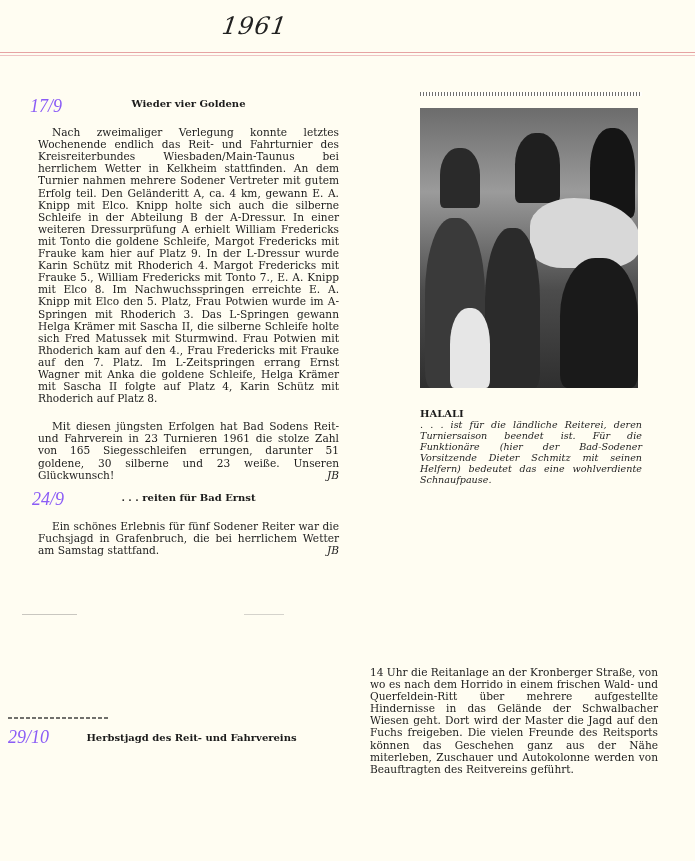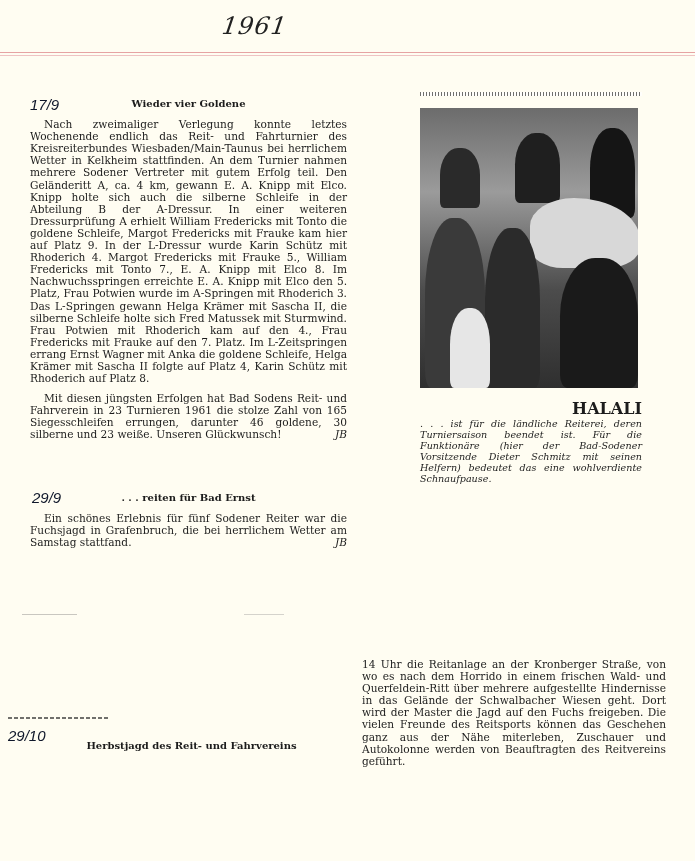--- a/index.html
+++ b/index.html
@@ -17,49 +17,49 @@
     transform: skewX(-8deg);
   }
   .redline {
     position: absolute; left: 0; width: 695px; height: 1px;
     background: #e6a3a3;
   }
   .redline.l1 { top: 52px; }
   .redline.l2 { top: 55px; background: #efc3c3; }
 
   .article { position: absolute; font-size: 10.6px; line-height: 12.1px; text-align: justify; }
-  .article p { margin: 8px; text-indent: 14px; }
+  .article p { margin: 16px; text-indent: 14px; }
   .article p + p { margin-top: 4px; }
   .headline {
     font-weight: bold; font-size: 10px; text-align: center;
     font-family: "DejaVu Serif", serif; margin-bottom: 1px;
   }
   .handdate {
-    position: absolute; font-family: Liberation Sans, sans-serif; font-style: italic;
-    font-size: 15px; color: #0f172a;
+    position: absolute; font-family: Liberation Serif, serif; font-style: italic;
+    font-size: 18px; color: #8b5cf6;
   }
   .sig { float: right; font-style: italic; }
 
   #a1 { left: 22px; top: 98px; width: 333px; }
   #a2 { left: 22px; top: 492px; width: 333px; }
   #a3 { left: 5px; top: 732px; width: 333px; }
   #a3b { left: 354px; top: 650px; width: 320px; }
 
   .photo-wrap { position: absolute; left: 420px; top: 92px; width: 222px; }
   .photo-strip {
     height: 4px; background: repeating-linear-gradient(90deg,#333 0 1px,#fff 1px 3px);
     margin-bottom: 12px; opacity: 0.7;
   }
   .photo {
     width: 218px; height: 280px; position: relative; overflow: hidden;
     background: linear-gradient(180deg,#6c6c6c 0%,#9b9b9b 30%,#4c4c4c 65%,#2f2f2f 100%);
   }
   .photo .fig { position: absolute; border-radius: 45% 45% 10% 10%; }
   .caption-title {
-    text-align: right; font-weight: bold; font-size: 16px; margin-top: 11px;
+    text-align: left; font-weight: bold; font-size: 10px; margin-top: 20px;
     font-family: "DejaVu Serif", serif;
   }
   .caption {
     font-style: italic; font-size: 9.6px; line-height: 11px; text-align: justify;
     width: 222px; font-family: "DejaVu Serif", serif;
   }
   .rule-top { position: absolute; left: 22px; top: 614px; width: 55px; height: 1px; background: #c9c7c0; }
   .rule-top2 { position: absolute; left: 244px; top: 614px; width: 40px; height: 1px; background: #d5d3cc; }
   .cut-line { position: absolute; left: 8px; top: 717px; width: 100px; height: 2px;
     background: repeating-linear-gradient(90deg,#333 0 4px,transparent 4px 6px); opacity: 0.7; }
@@ -68,48 +68,48 @@
 <body>
 
 <div class="year">1961</div>
 <div class="redline l1"></div>
 <div class="redline l2"></div>
 
 <div class="handdate" style="left:30px; top:96px;">17/9</div>
 <div class="article" id="a1">
   <div class="headline">Wieder vier Goldene</div>
   <p>Nach zweimaliger Verlegung konnte letztes Wochenende endlich das Reit- und Fahrturnier des Kreisreiterbundes Wiesbaden/Main-Taunus bei herrlichem Wetter in Kelkheim stattfinden. An dem Turnier nahmen mehrere Sodener Vertreter mit gutem Erfolg teil. Den Geländeritt A, ca. 4 km, gewann E. A. Knipp mit Elco. Knipp holte sich auch die silberne Schleife in der Abteilung B der A-Dressur. In einer weiteren Dressurprüfung A erhielt William Fredericks mit Tonto die goldene Schleife, Margot Fredericks mit Frauke kam hier auf Platz 9. In der L-Dressur wurde Karin Schütz mit Rhoderich 4. Margot Fredericks mit Frauke 5., William Fredericks mit Tonto 7., E. A. Knipp mit Elco 8. Im Nachwuchsspringen erreichte E. A. Knipp mit Elco den 5. Platz, Frau Potwien wurde im A-Springen mit Rhoderich 3. Das L-Springen gewann Helga Krämer mit Sascha II, die silberne Schleife holte sich Fred Matussek mit Sturmwind. Frau Potwien mit Rhoderich kam auf den 4., Frau Fredericks mit Frauke auf den 7. Platz. Im L-Zeitspringen errang Ernst Wagner mit Anka die goldene Schleife, Helga Krämer mit Sascha II folgte auf Platz 4, Karin Schütz mit Rhoderich auf Platz 8.</p>
-  <p><span>Mit diesen jüngsten Erfolgen hat Bad Sodens Reit- und Fahrverein in 23 Turnieren 1961 die stolze Zahl von 165 Siegesschleifen errungen, darunter 46 goldene, 30 silberne und 23 weiße. Unseren Glückwunsch!</span> <span class="sig">JB</span></p>
+  <p><span>Mit diesen jüngsten Erfolgen hat Bad Sodens Reit- und Fahrverein in 23 Turnieren 1961 die stolze Zahl von 165 Siegesschleifen errungen, darunter 51 goldene, 30 silberne und 23 weiße. Unseren Glückwunsch!</span> <span class="sig">JB</span></p>
 </div>
 
 <div class="photo-wrap">
   <div class="photo-strip"></div>
   <div class="photo">
     <div class="fig" style="left:20px;top:40px;width:40px;height:60px;background:#2a2a2a;"></div>
     <div class="fig" style="left:95px;top:25px;width:45px;height:70px;background:#1f1f1f;"></div>
     <div class="fig" style="left:170px;top:20px;width:45px;height:90px;background:#151515;"></div>
     <div class="fig" style="left:110px;top:90px;width:110px;height:70px;background:#d8d8d8;border-radius:40% 60% 30% 30%;"></div>
     <div class="fig" style="left:5px;top:110px;width:60px;height:170px;background:#3a3a3a;"></div>
     <div class="fig" style="left:65px;top:120px;width:55px;height:160px;background:#2b2b2b;"></div>
     <div class="fig" style="left:140px;top:150px;width:78px;height:130px;background:#1a1a1a;"></div>
     <div class="fig" style="left:30px;top:200px;width:40px;height:80px;background:#e6e6e6;"></div>
   </div>
   <div class="caption-title">HALALI</div>
   <div class="caption">. . . ist für die ländliche Reiterei, deren Turniersaison beendet ist. Für die Funktionäre (hier der Bad-Sodener Vorsitzende Dieter Schmitz mit seinen Helfern) bedeutet das eine wohlverdiente Schnaufpause.</div>
 </div>
 
-<div class="handdate" style="left:32px; top:489px;">29/9</div>
+<div class="handdate" style="left:32px; top:489px;">24/9</div>
 <div class="article" id="a2">
   <div class="headline">. . .  reiten für Bad Ernst</div>
   <p><span>Ein schönes Erlebnis für fünf Sodener Reiter war die Fuchsjagd in Grafenbruch, die bei herrlichem Wetter am Samstag stattfand.</span> <span class="sig">JB</span></p>
 </div>
 
 <div class="rule-top"></div>
 <div class="rule-top2"></div>
 <div class="cut-line"></div>
 
 <div class="handdate" style="left:8px; top:727px;">29/10</div>
 <div class="article" id="a3">
-  <div class="headline" style="padding-left:40px;margin-top:8px;">Herbstjagd des Reit- und Fahrvereins</div>
+  <div class="headline" style="padding-left:40px;">Herbstjagd des Reit- und Fahrvereins</div>
 </div>
 <div class="article" id="a3b">
   <p style="text-indent:0">14 Uhr die Reitanlage an der Kronberger Straße, von wo es nach dem Horrido in einem frischen Wald- und Querfeldein-Ritt über mehrere aufgestellte Hindernisse in das Gelände der Schwalbacher Wiesen geht. Dort wird der Master die Jagd auf den Fuchs freigeben. Die vielen Freunde des Reitsports können das Geschehen ganz aus der Nähe miterleben, Zuschauer und Autokolonne werden von Beauftragten des Reitvereins geführt.</p>
 </div>
 
 </body></html>

